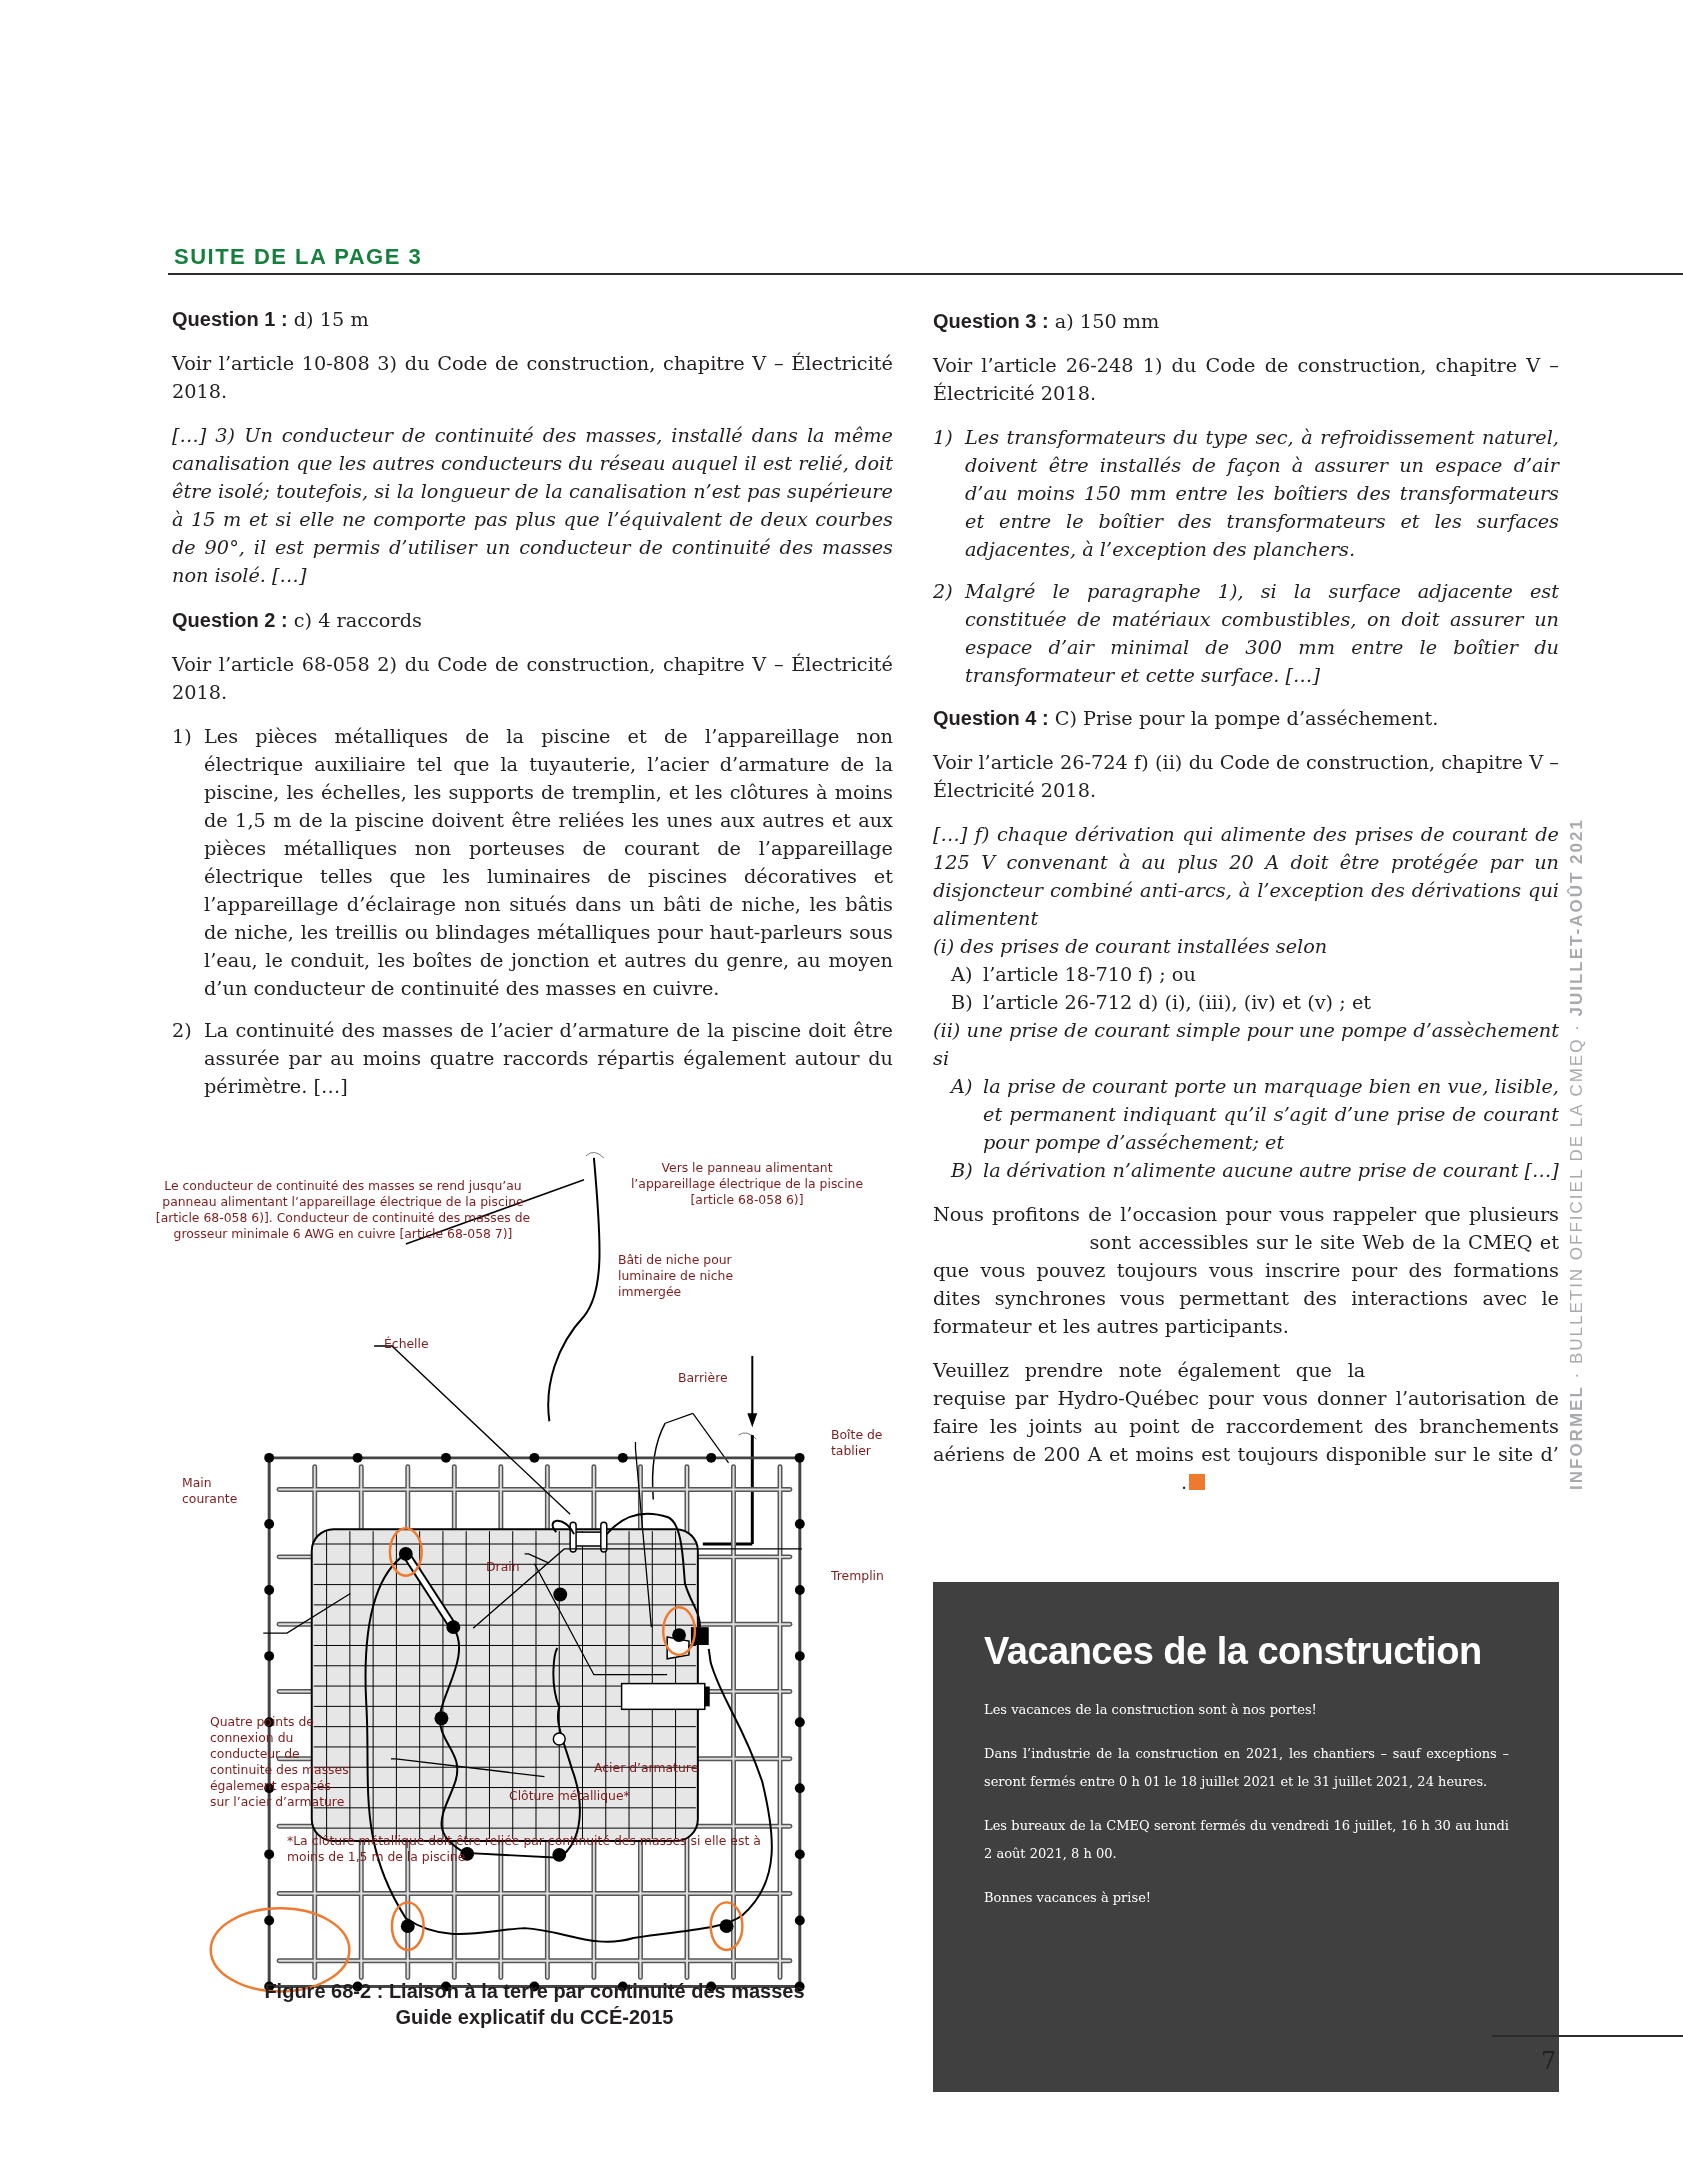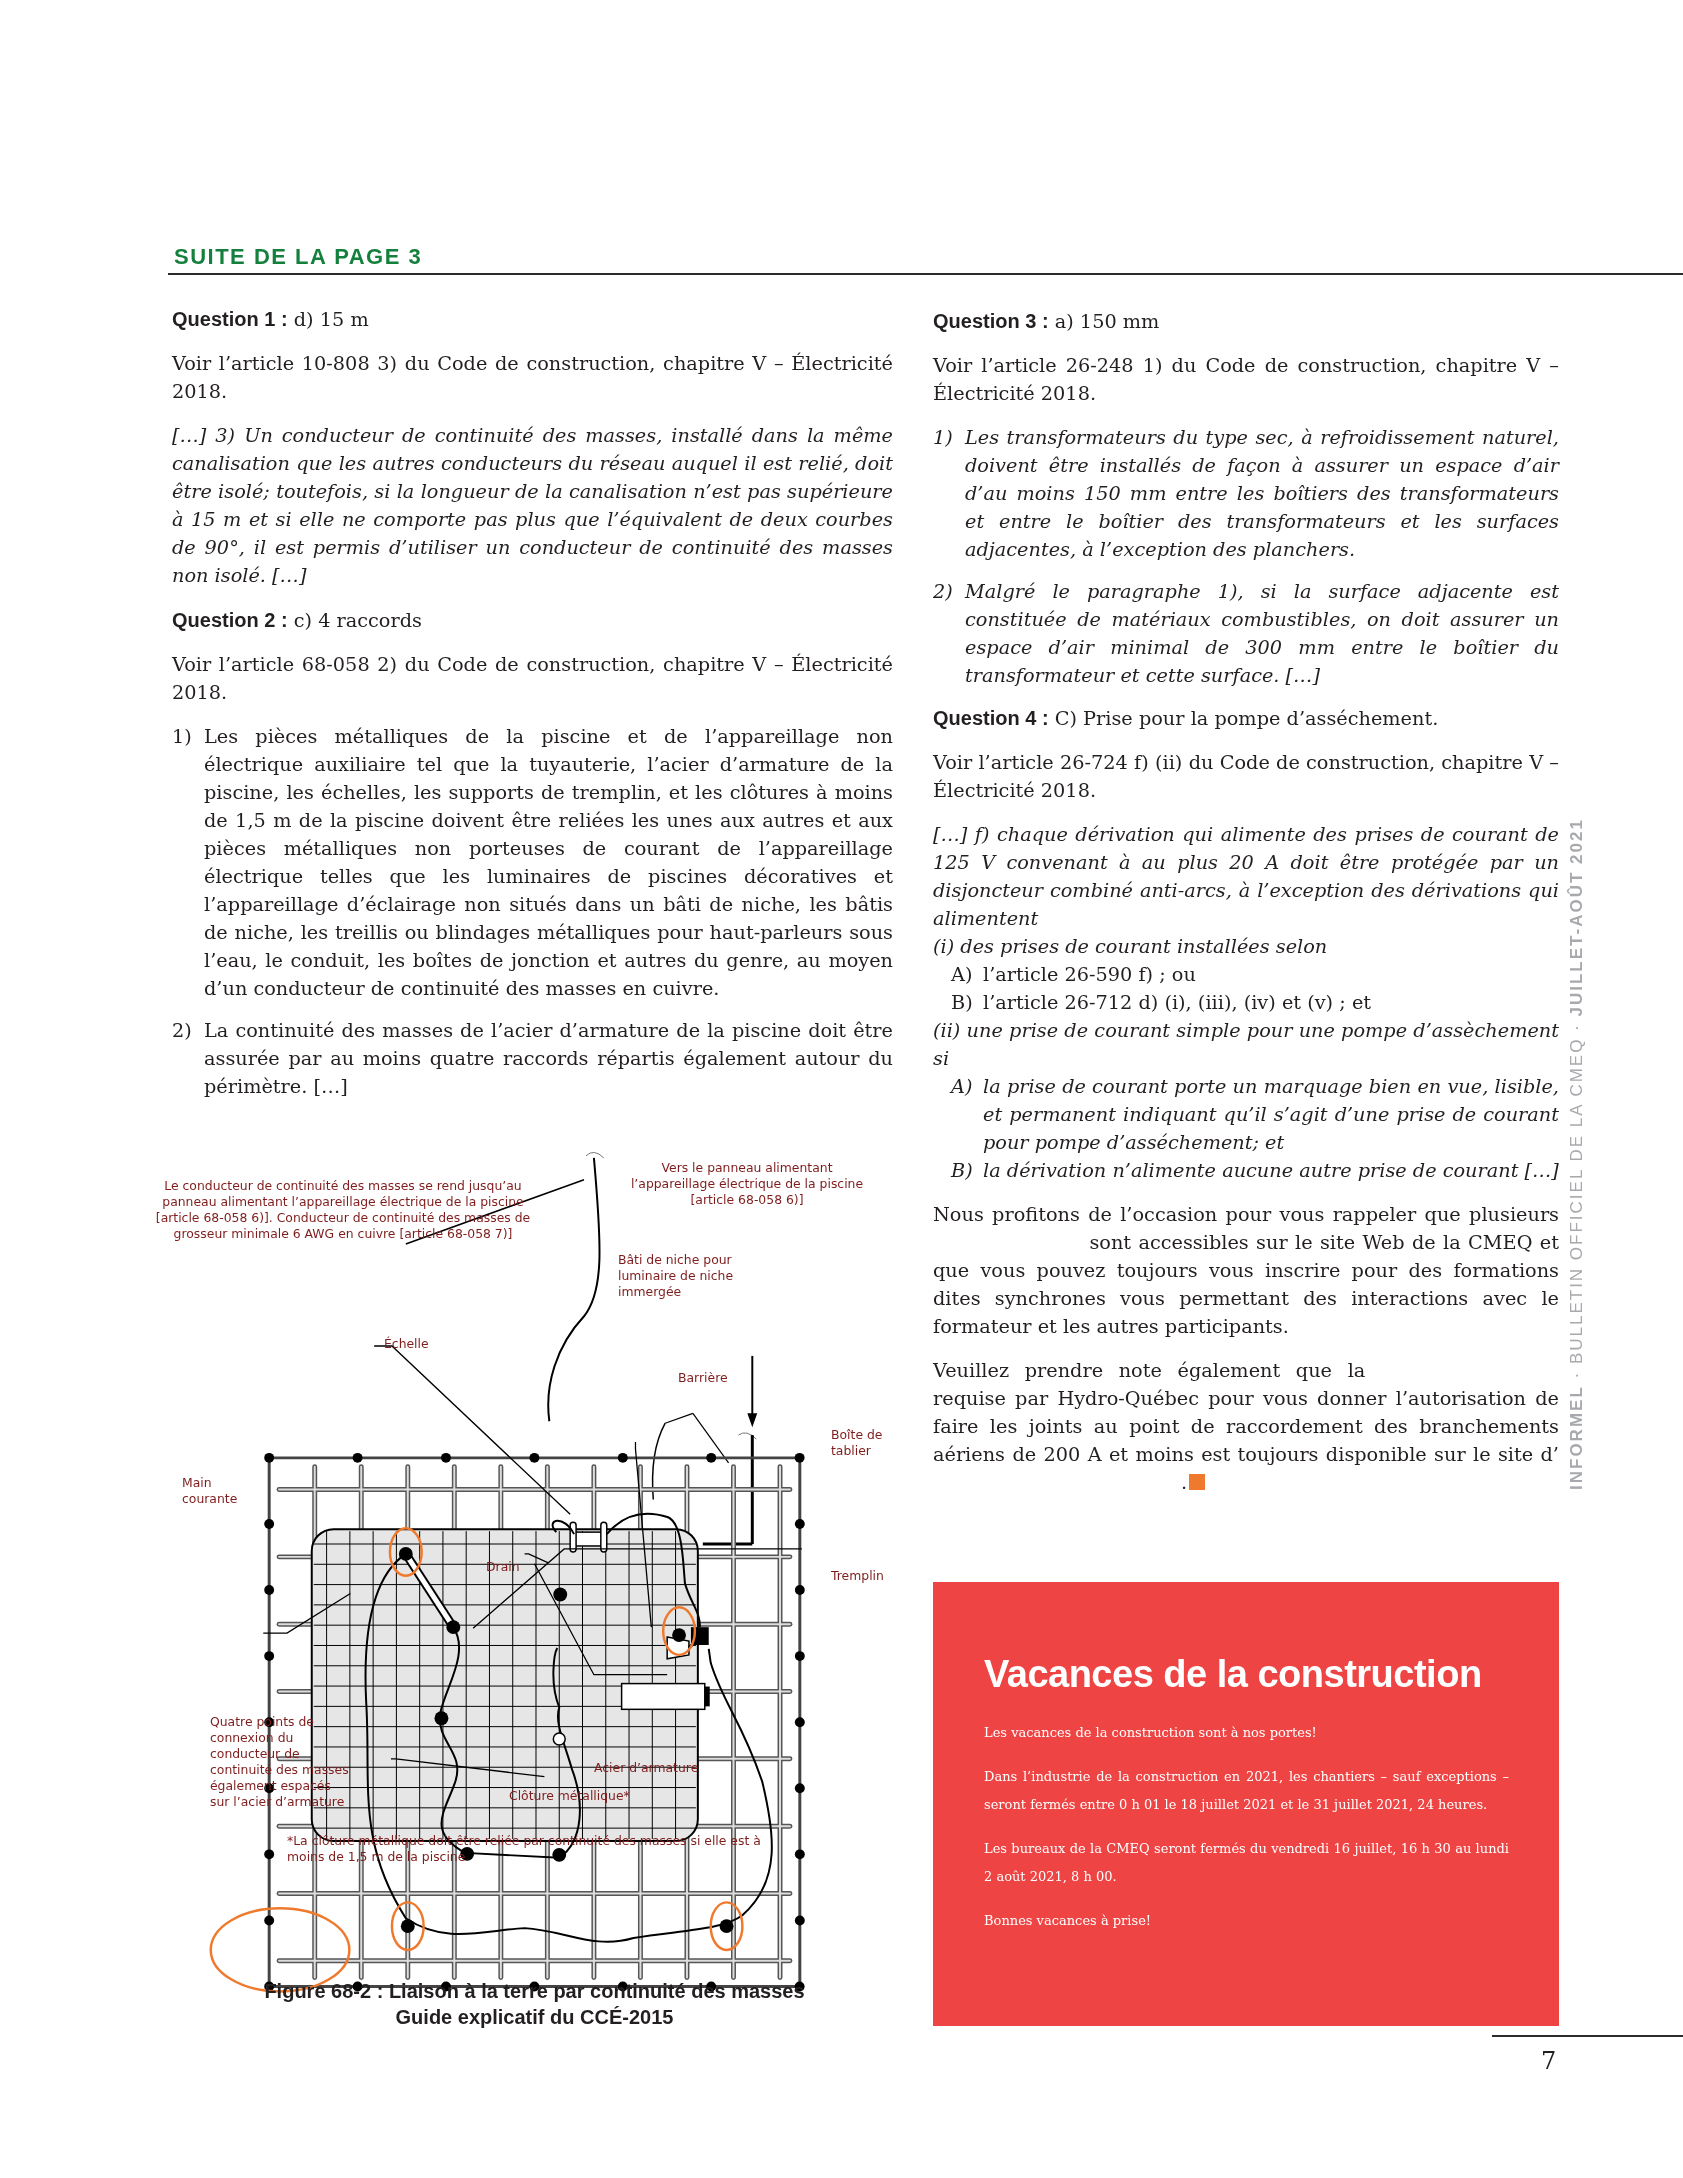--- a/index.html
+++ b/index.html
@@ -53,22 +53,22 @@
     .side-text {
       position: absolute; left: 1567px; top: 1490px;
       transform-origin: 0 0; transform: rotate(-90deg);
       font-family: "Liberation Sans", sans-serif; font-size: 17px;
       letter-spacing: 2px; color: #a7a9ac; white-space: nowrap;
     }
     .side-text b { font-weight: bold; }
 
     
     .vacances-box {
-      position: absolute; left: 933px; top: 1582px; width: 626px; height: 444px;
-      background: #ef4444; color: #ffffff; padding: 69px 50px 0 51px;
+      position: absolute; left: 933px; top: 1582px; width: 626px; height: 510px;
+      background: #404040; color: #ffffff; padding: 46px 50px 0 51px;
     }
     .vacances-title {
       font-family: "Liberation Sans", sans-serif; font-weight: bold;
       font-size: 38px; line-height: 46px; margin-bottom: 22px; letter-spacing: -0.5px;
     }
     .vacances-box p { font-size: 13px; line-height: 28px; margin-bottom: 16px; }
 
     .footer-rule { position: absolute; left: 1492px; right: 0; top: 2035px; height: 2px; background: #2b2b2b; }
     .page-number { position: absolute; left: 1541px; top: 2047px; font-size: 24px; }
   </style>
@@ -326,21 +326,21 @@
   <div class="q-line">
     <span class="q-label">Question 4 :</span>
     <span>C) Prise pour la pompe d’asséchement.</span>
   </div>
   <p>Voir l’article 26-724 f) (ii) du Code de construction, chapitre V – Électricité 2018.</p>
   <div style="margin-bottom:16px;">
     <div class="it" style="text-align:justify;">[…] f) chaque dérivation qui alimente des prises de courant de 125 V convenant à au plus 20 A doit être protégée par un disjoncteur combiné anti-arcs, à l’exception des dérivations qui alimentent</div>
     <div class="it plain-line">(i) des prises de courant installées selon</div>
     <div class="sub-item">
       <span class="n">A)</span>
-      <span class="t">l’article 26-590 f) ; ou</span>
+      <span class="t">l’article 18-710 f) ; ou</span>
     </div>
     <div class="sub-item">
       <span class="n">B)</span>
       <span class="t">l’article 26-712 d) (i), (iii), (iv) et (v) ; et</span>
     </div>
     <div class="it" style="text-align:justify;">(ii) une prise de courant simple pour une pompe d’assèchement si</div>
     <div class="sub-item it">
       <span class="n">A)</span>
       <span class="t">la prise de courant porte un marquage bien en vue, lisible, et permanent indiquant qu’il s’agit d’une prise de courant pour pompe d’asséchement; et</span>
     </div>

